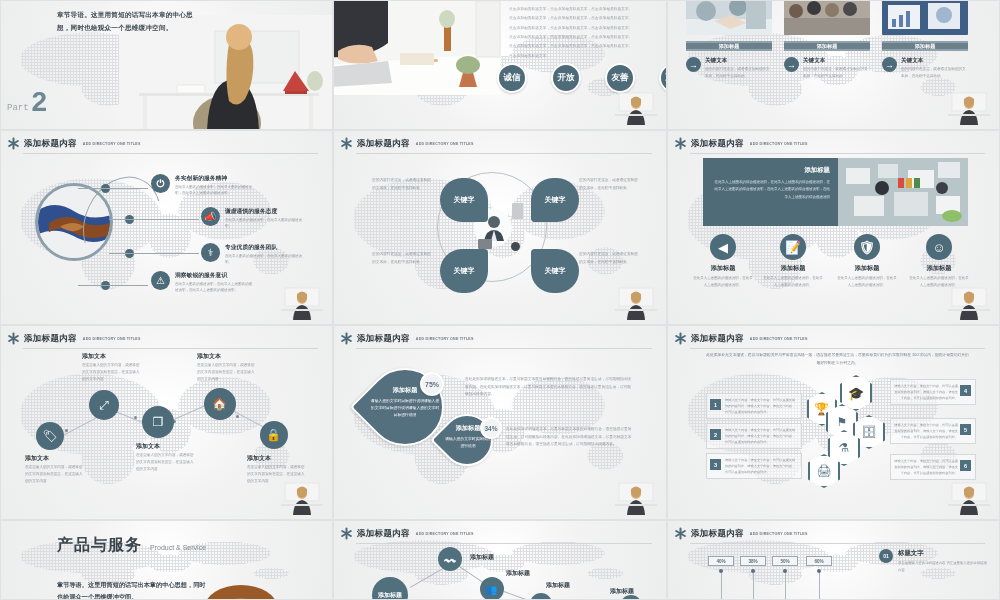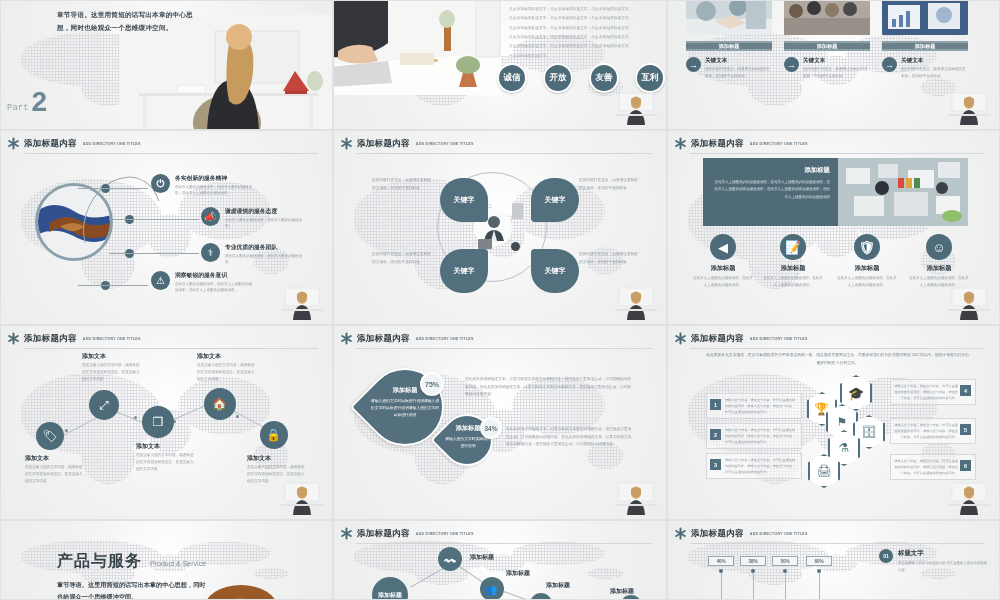--- a/index.html
+++ b/index.html
@@ -53,21 +53,21 @@
   .s1-lead { position:absolute; left:56px; top:8px; width:148px; font-size:6.6px; line-height:1.9;
              color:#3d4951; font-weight:bold; letter-spacing:.2px;}
   .s1-part { position:absolute; left:6px; bottom:16px; display:flex; align-items:flex-end; gap:3px; }
   .s1-part .p { font-size:9px; color:#9aa6ad;font-family:Liberation Mono, monospace; }
   .s1-part .n { font-size:28px; line-height:.8; color:#6d8794; font-weight:bold; }
   .photo { position:absolute; }
 
   
   .s2-lines { position:absolute; left:175px; top:4px; right:6px; }
   .s2-lines div { font-size:3.6px; line-height:2.6; color:#8b969d; letter-spacing:.15px; }
-  .s2-btns { position:absolute; left:163px; top:62px; display:flex; gap:16px;align-items:flex-end; }
+  .s2-btns { position:absolute; left:163px; top:62px; display:flex; gap:24px;align-items:flex-end; }
   .s2-btns .circ { width:30px; height:30px; font-size:8.5px; box-shadow:0 1px 2px rgba(0,0,0,.18);
                    border:2px solid #fff; }
 
   
   .s3-cols { position:absolute; left:18px; top:-4px; right:10px; display:flex; gap:12px; }
   .s3-col { width:86px; }
   .s3-col .img { width:100%; height:38px; border-radius:1px; }
   .s3-col .cap { margin-top:2px; height:10px; background:#6c808b; color:#fff; font-size:5.2px;
                  font-weight:bold; display:flex; align-items:center; justify-content:center;
                  border-top:2px solid #8fa1aa; border-bottom:2px solid #8fa1aa;}
@@ -139,21 +139,21 @@
          clip-path:polygon(50% 0,100% 25%,100% 75%,50% 100%,0 75%,0 25%);
          display:flex; align-items:center; justify-content:center; color:#50707f; }
   .s9-box { position:absolute; border:1px solid #d4d8db; background:rgba(255,255,255,.45); }
   .s9-num { position:absolute; width:11px; height:11px; background:#50707f; color:#fff;
             font-size:5.5px; font-weight:bold; display:flex; align-items:center; justify-content:center; }
   .s9-t { position:absolute; font-size:3.2px; line-height:1.95; color:#8b969d; }
   .s9-intro { position:absolute; left:38px; top:26px; right:30px; text-align:center;
               font-size:3.8px; line-height:2.1; color:#72808a; }
 
   
-  .s10-h { position:absolute; left:56px; top:30px; display:flex; align-items:baseline; gap:8px; }
+  .s10-h { position:absolute; left:56px; top:14px; display:flex; align-items:baseline; gap:8px; }
   .s10-h .cn { font-size:16px; font-weight:bold; color:#39454d; letter-spacing:1px; }
   .s10-h .en { font-size:7px; color:#7d8a92; }
   .s10-p { position:absolute; left:56px; top:58px; width:150px; font-size:6.2px; line-height:1.95;
            color:#3d4951; font-weight:bold; }
 
   
   .s11-n { position:absolute; border-radius:50%; background:#51707e; color:#fff;
            display:flex; align-items:center; justify-content:center; font-weight:bold; }
   .s11-lbl { position:absolute; font-size:6px; font-weight:bold; color:#34414a; }
   .s11-l { position:absolute; height:1px; background:#aab4ba; transform-origin:0 0; }

